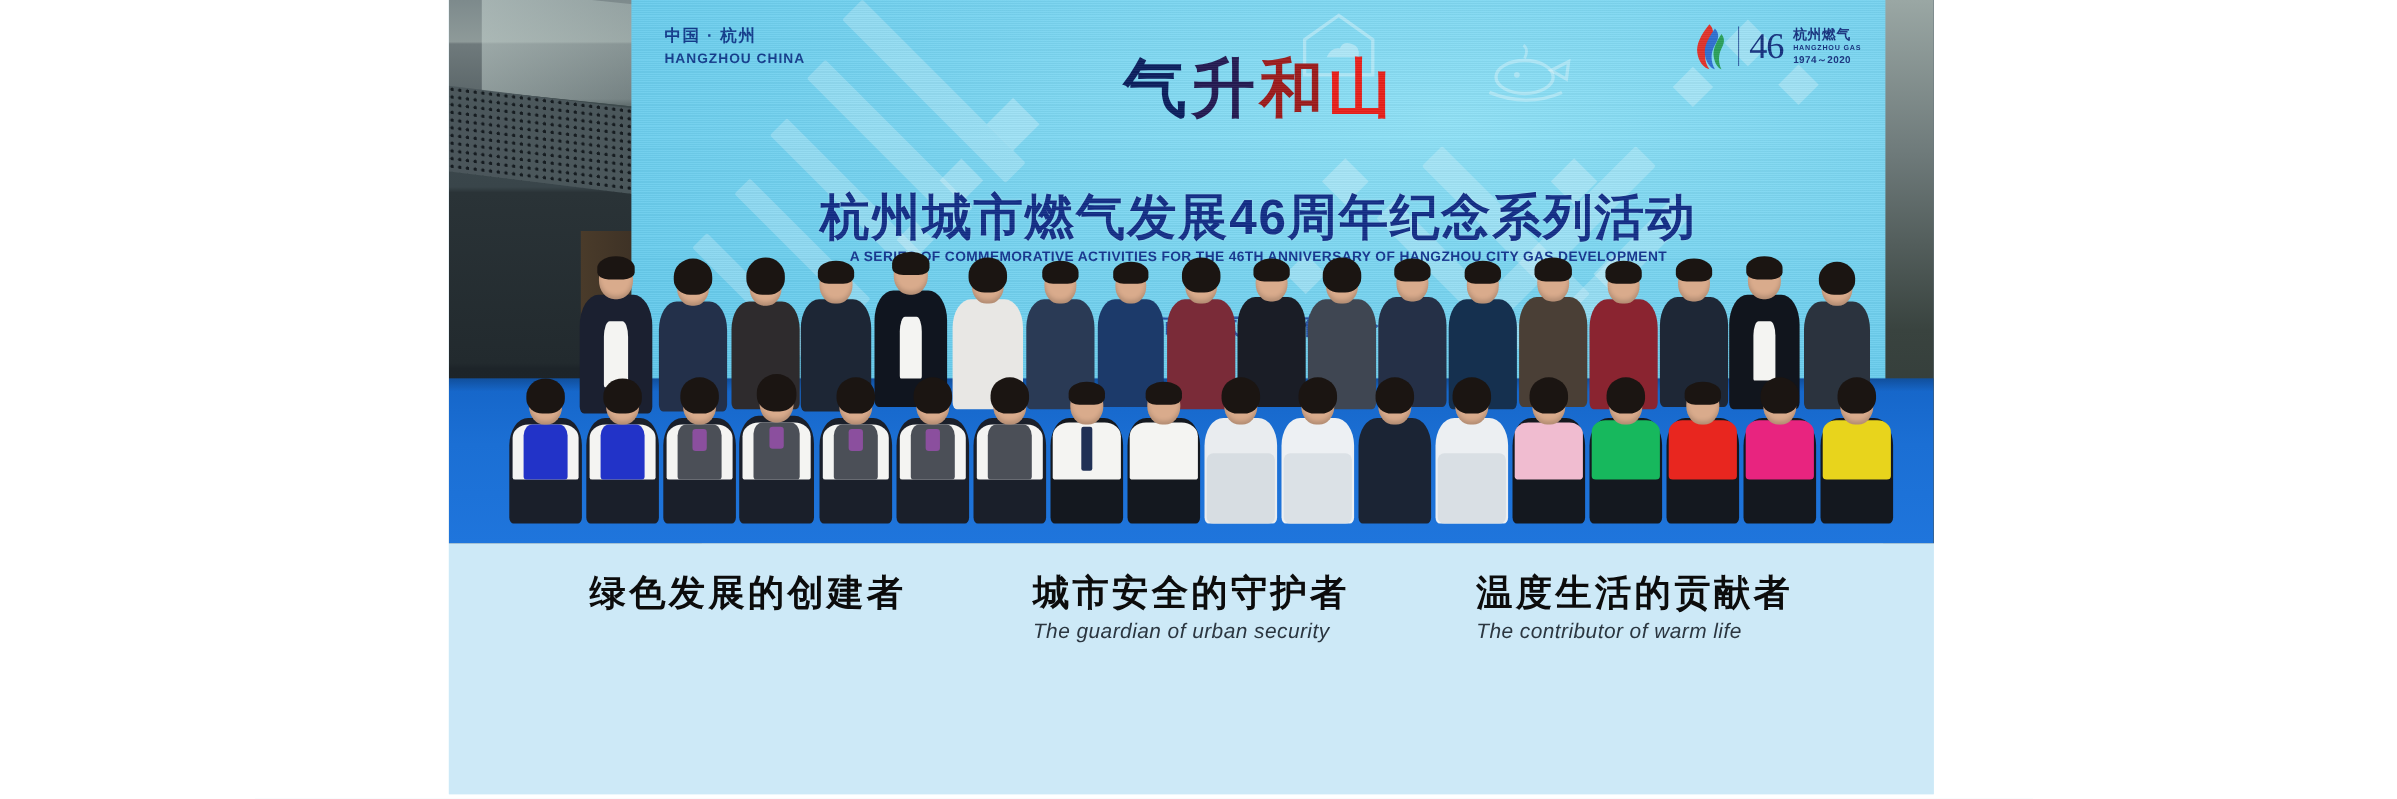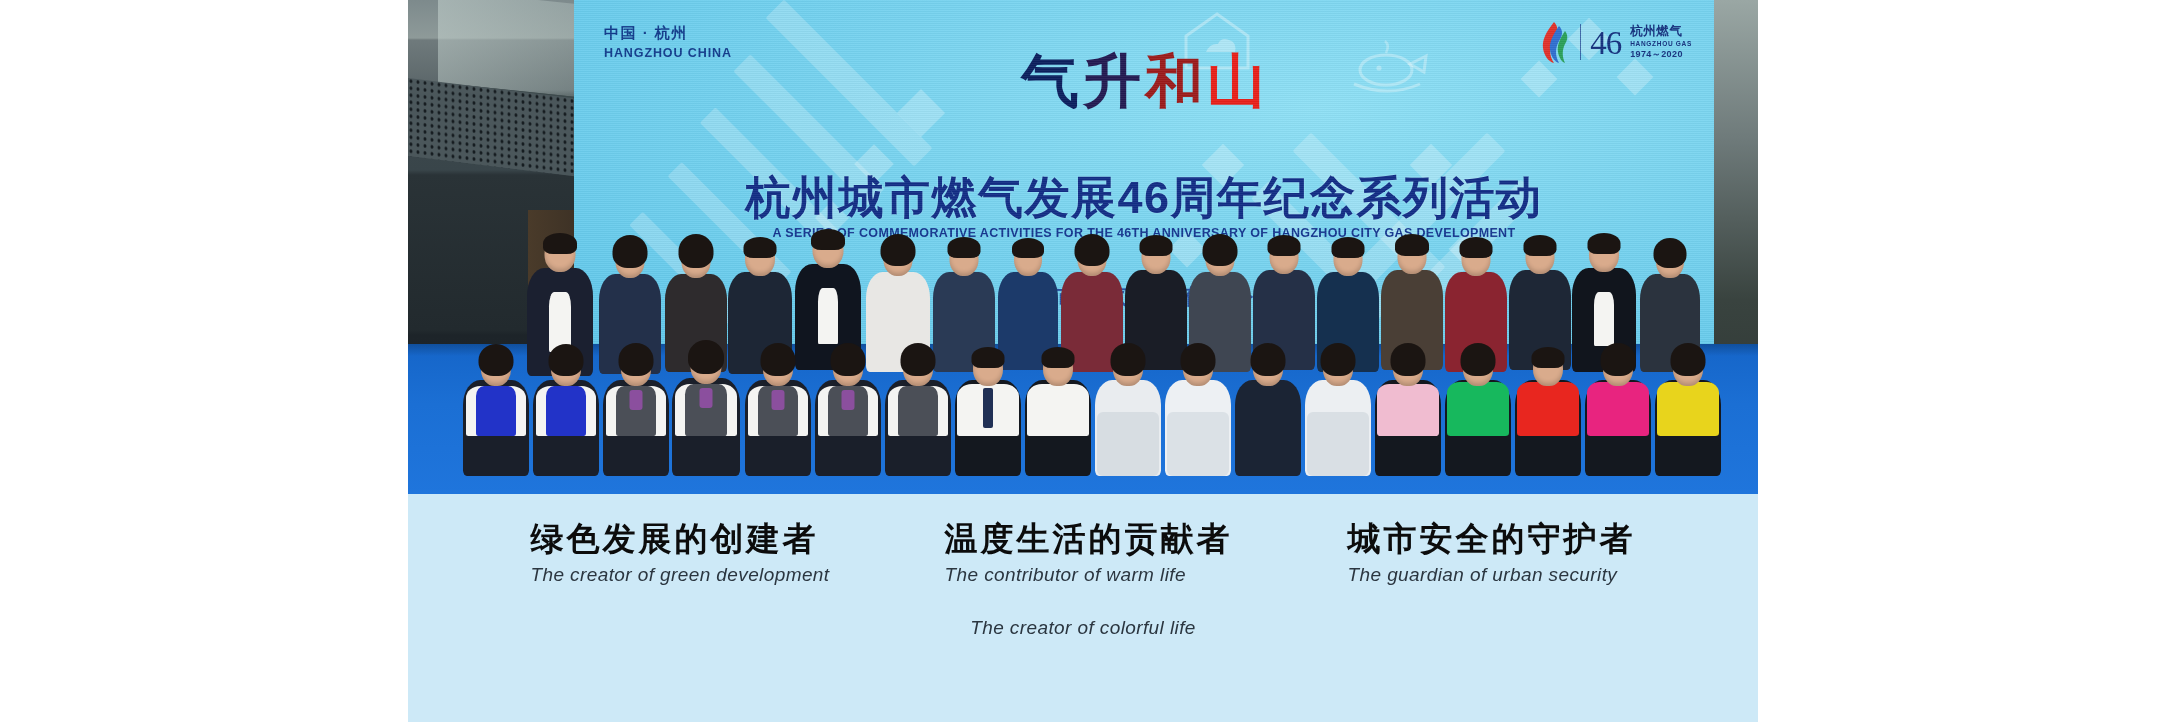--- a/index.html
+++ b/index.html
@@ -575,33 +575,31 @@
           <div class="p-hair" style="width:35px;height:33px;bottom:100px;border-radius:50% 50% 42% 42%;"></div>
         </div>
       </div>
     </div>
 
     <div id="slogans">
 
       <div class="slogan-row" id="row-1">
         <div class="slogan">
           <div class="slogan-cn">绿色发展的创建者</div>
-          <div class="slogan-en">The creator of green development</div>
+        </div>
+        <div class="slogan">
+          <div class="slogan-cn">城市安全的守护者</div>
+          <div class="slogan-en">The guardian of urban security</div>
         </div>
         <div class="slogan">
           <div class="slogan-cn">温度生活的贡献者</div>
           <div class="slogan-en">The contributor of warm life</div>
         </div>
-        <div class="slogan">
-          <div class="slogan-cn">城市安全的守护者</div>
-          <div class="slogan-en">The guardian of urban security</div>
-        </div>
       </div>
 
       <div class="slogan-row" id="row-2">
         <div class="slogan">
-          <div class="slogan-en">The creator of colorful life</div>
         </div>
       </div>
     </div>
 
   </div>
 </div>
 
 </body></html>

